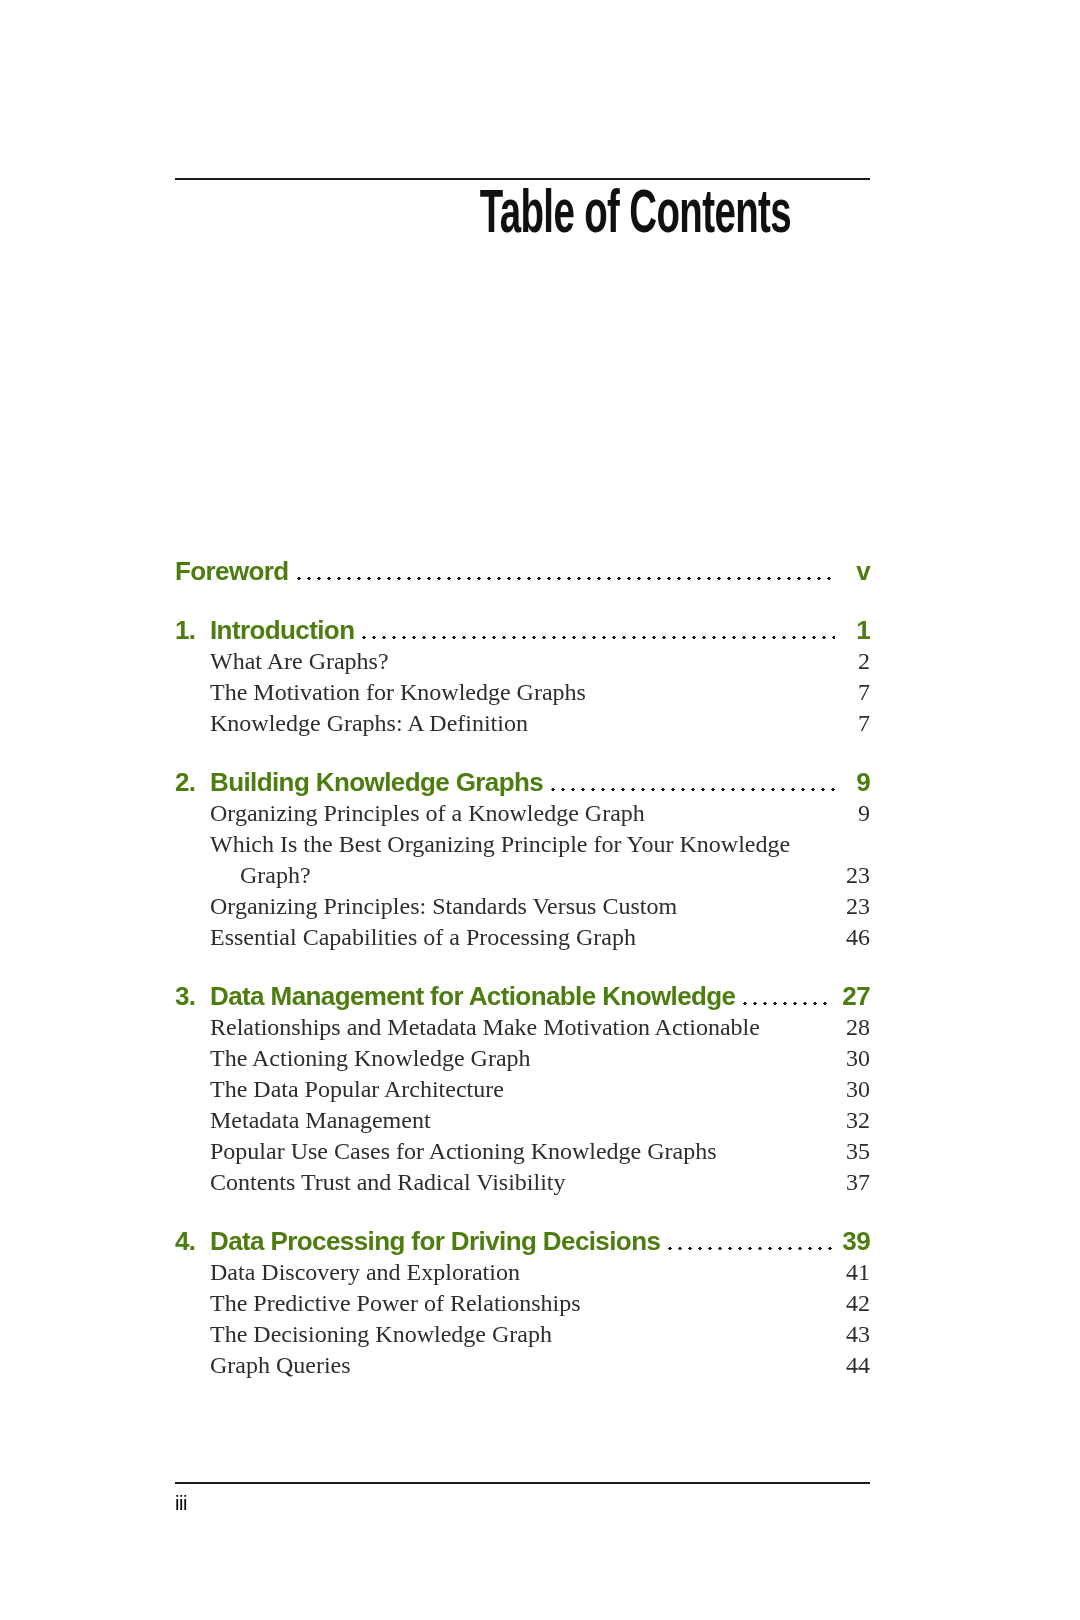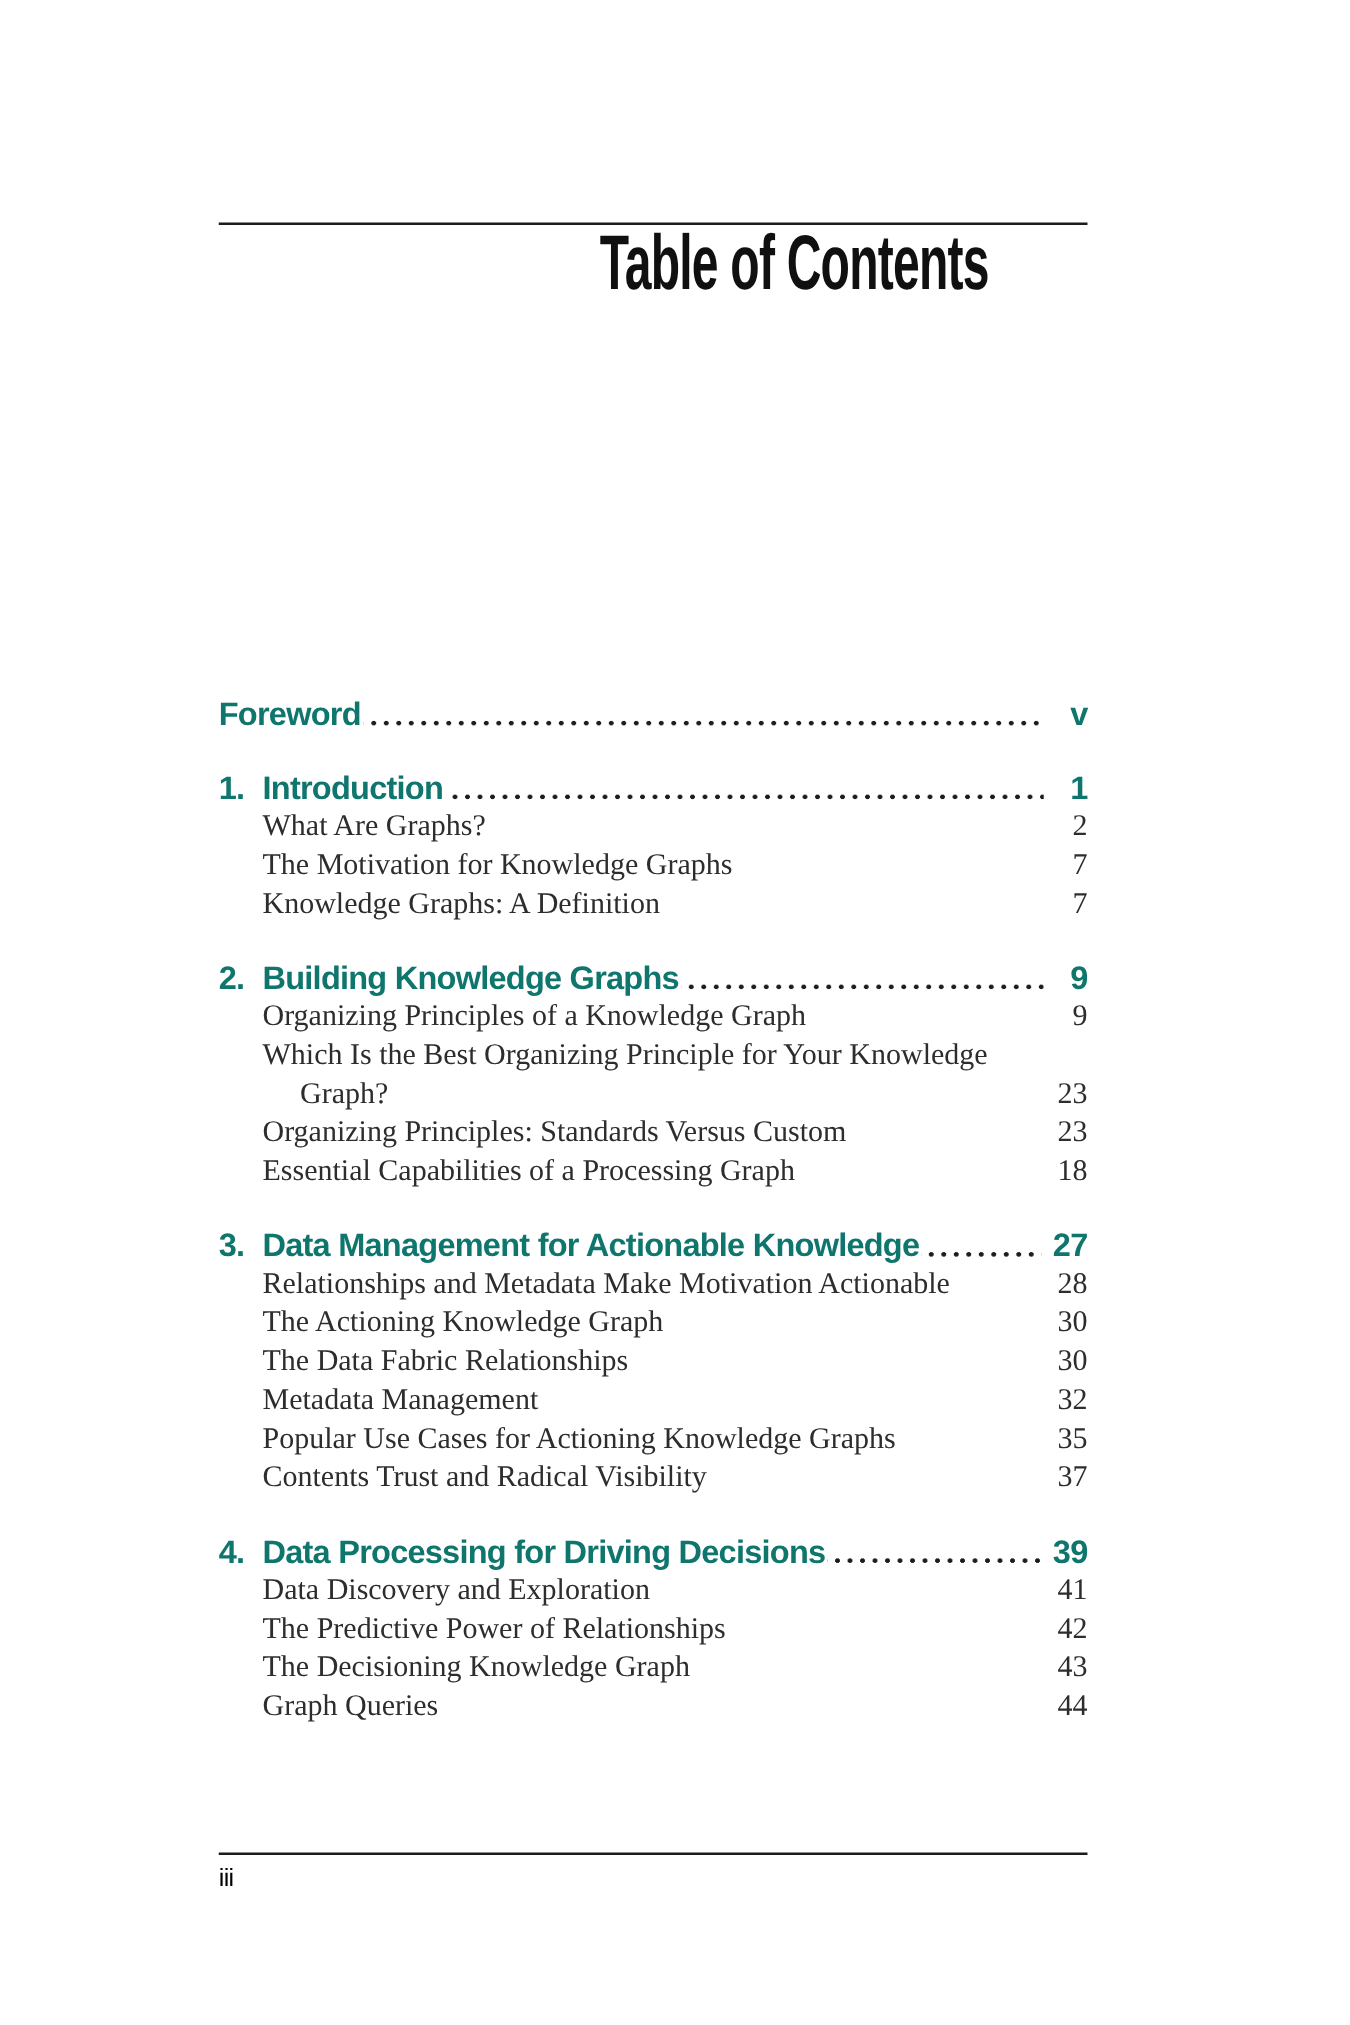--- a/index.html
+++ b/index.html
@@ -46,21 +46,21 @@
   .trow {
     display: flex;
     align-items: flex-end;
     line-height: 31px;
   }
   .trow.head {
     font-family: "Liberation Sans", "DejaVu Sans", sans-serif;
     font-weight: 700;
     font-size: 26px;
     letter-spacing: -0.6px;
-    color: #0f766e;
+    color: #4d7c0f;
   }
   .num { flex: 0 0 35px; width: 35px; }
   .hlabel { flex: 0 1 auto; white-space: nowrap; }
   .leader {
     flex: 1 1 auto;
     min-width: 22px;
     height: 30px;
     margin: 0 9px 0 2px;
     background-image: radial-gradient(circle 1.8px at 50% 50%, #1d1d1d 98%, rgba(0,0,0,0) 100%);
     background-size: 10px 5px;
@@ -142,40 +142,40 @@
         <div class="trow sub">
           <span class="slabel">Which Is the Best Organizing Principle for Your Knowledge Graph?</span>
           <span class="spage">23</span>
         </div>
         <div class="trow sub">
           <span class="slabel">Organizing Principles: Standards Versus Custom</span>
           <span class="spage">23</span>
         </div>
         <div class="trow sub">
           <span class="slabel">Essential Capabilities of a Processing Graph</span>
-          <span class="spage">18</span>
+          <span class="spage">46</span>
         </div>
       </div>
       <div class="group">
         <div class="trow head">
           <span class="num">3.</span>
           <span class="hlabel">Data Management for Actionable Knowledge</span>
           <span class="leader"></span>
           <span class="hpage">27</span>
         </div>
         <div class="trow sub">
           <span class="slabel">Relationships and Metadata Make Motivation Actionable</span>
           <span class="spage">28</span>
         </div>
         <div class="trow sub">
           <span class="slabel">The Actioning Knowledge Graph</span>
           <span class="spage">30</span>
         </div>
         <div class="trow sub">
-          <span class="slabel">The Data Fabric Relationships</span>
+          <span class="slabel">The Data Popular Architecture</span>
           <span class="spage">30</span>
         </div>
         <div class="trow sub">
           <span class="slabel">Metadata Management</span>
           <span class="spage">32</span>
         </div>
         <div class="trow sub">
           <span class="slabel">Popular Use Cases for Actioning Knowledge Graphs</span>
           <span class="spage">35</span>
         </div>

